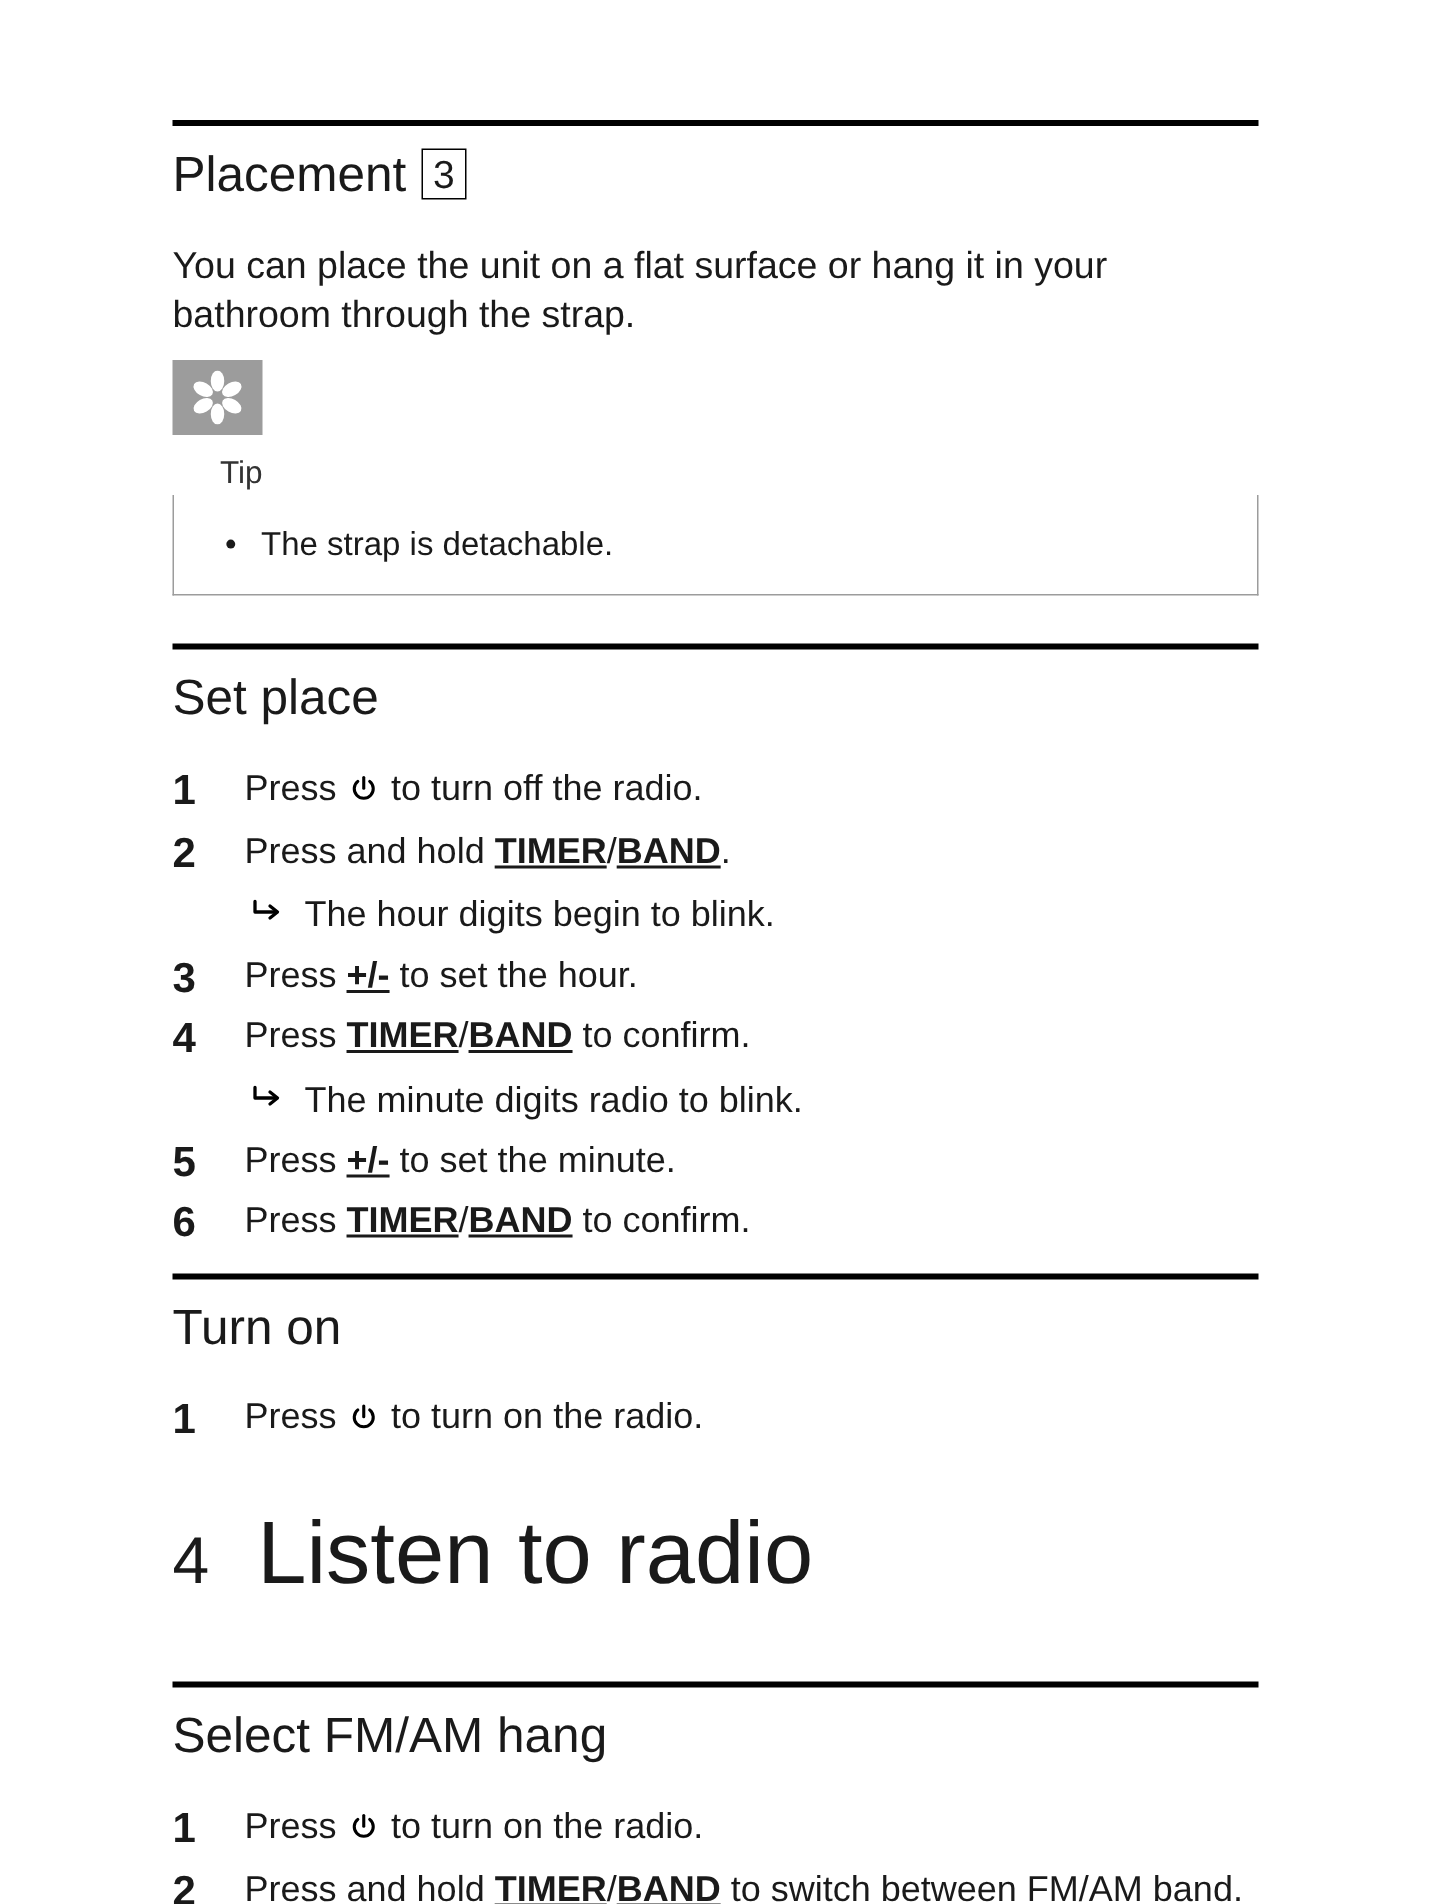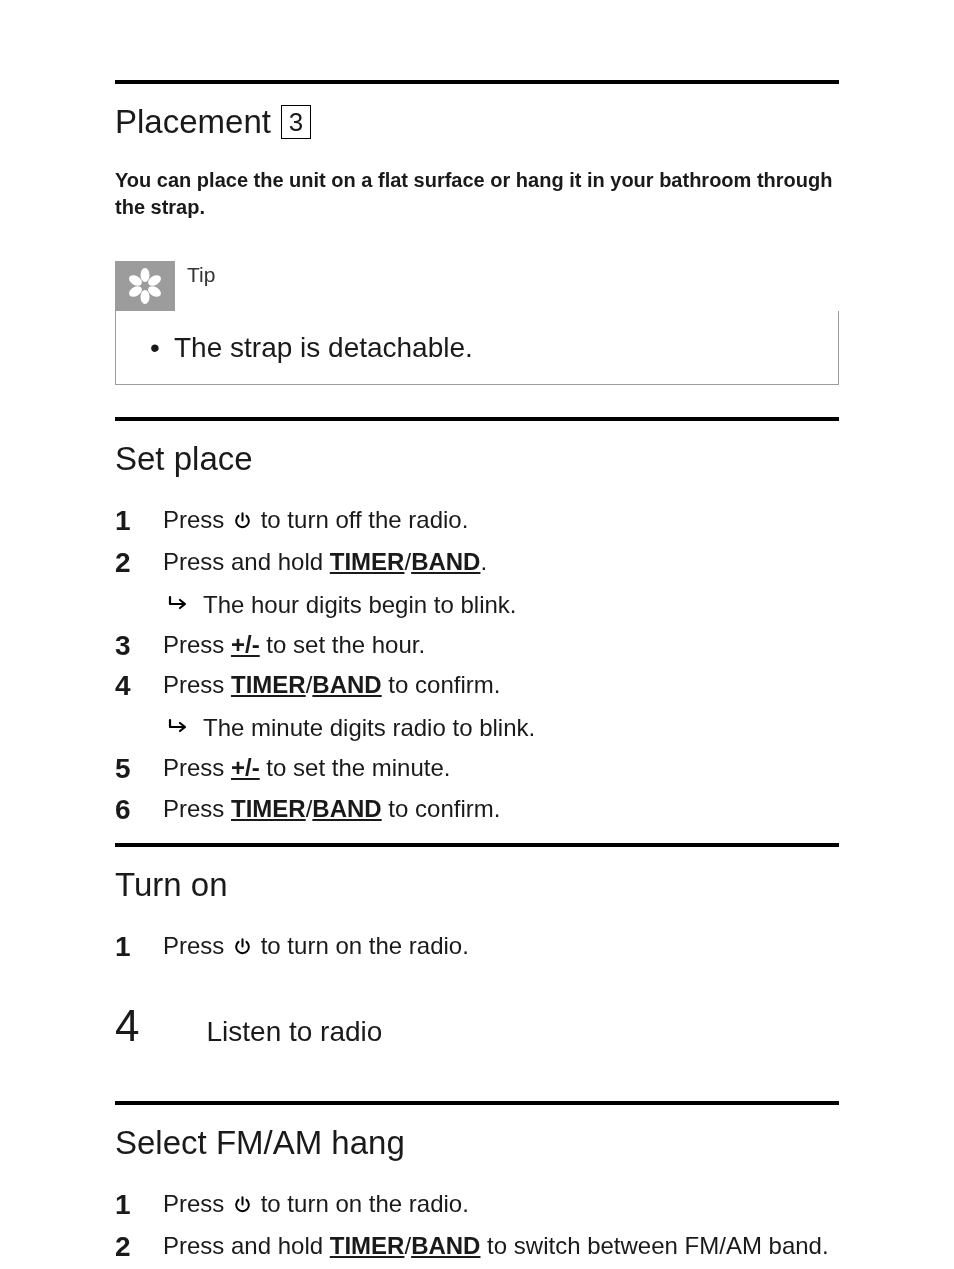--- a/index.html
+++ b/index.html
@@ -18,46 +18,47 @@
       margin: 0 0 10px 0;
     }
     .divider-thin {
       border: 0;
       border-top: 2px solid #000;
       margin: 18px 0 10px 0;
     }
     h2.section-heading {
       font-size: 33px;
       font-weight: 400;
-      margin: 16px 0 22px 0;
+      margin: 4px 0 22px 0;
       display: flex;
       align-items: center;
       gap: 10px;
     }
     .boxed-number {
       display: inline-flex;
       align-items: center;
       justify-content: center;
       width: 30px;
       height: 34px;
       border: 1.5px solid #000;
       font-size: 26px;
       font-weight: 400;
       line-height: 1;
     }
     p.body {
-      font-size: 20px;
-      font-weight: 700;
-      margin-bottom: 40px;
+      font-size: 25px;
+      font-weight: 400;
+      margin-bottom: 12px;
     }
     .tip-container { margin-bottom: 12px; }
     .tip-header {
       display: inline-flex;
-      align-items: flex-start;
+      align-items: flex-end;
       gap: 12px;
+      flex-direction: column;
     }
     .tip-icon {
       width: 60px;
       height: 50px;
       background: #9c9c9c;
       display: flex;
       align-items: center;
       justify-content: center;
     }
     .tip-label {
@@ -66,21 +67,21 @@
       color: #333;
     }
     .tip-box {
       border: 1px solid #9c9c9c;
       border-top: none;
       padding: 18px 20px 18px 34px;
       margin-top: 0;
     }
     .tip-box ul { list-style: none; }
     .tip-box li {
-      font-size: 28px;
+      font-size: 22px;
       position: relative;
       padding-left: 24px;
     }
     .tip-box li::before {
       content: "•";
       position: absolute;
       left: 0;
       top: 0;
     }
     ol.steps { list-style: none; counter-reset: step; }
@@ -121,23 +122,22 @@
       margin-top: 32px;
       display: flex;
       align-items: baseline;
       gap: 32px;
     }
     .chapter-num {
       font-size: 44px;
       font-weight: 400;
     }
     .chapter-title {
-      font-size: 28px;
-      font-weight: 400;
-      margin-left: 35px;
+      font-size: 59px;
+      font-weight: 400;
     }
     .spacer-lg { height: 46px; }
     .spacer-md { height: 20px; }
   </style>
 </head>
 <body>
 
 <hr class="divider">
 <h2 class="section-heading">
   <span>Placement</span>

